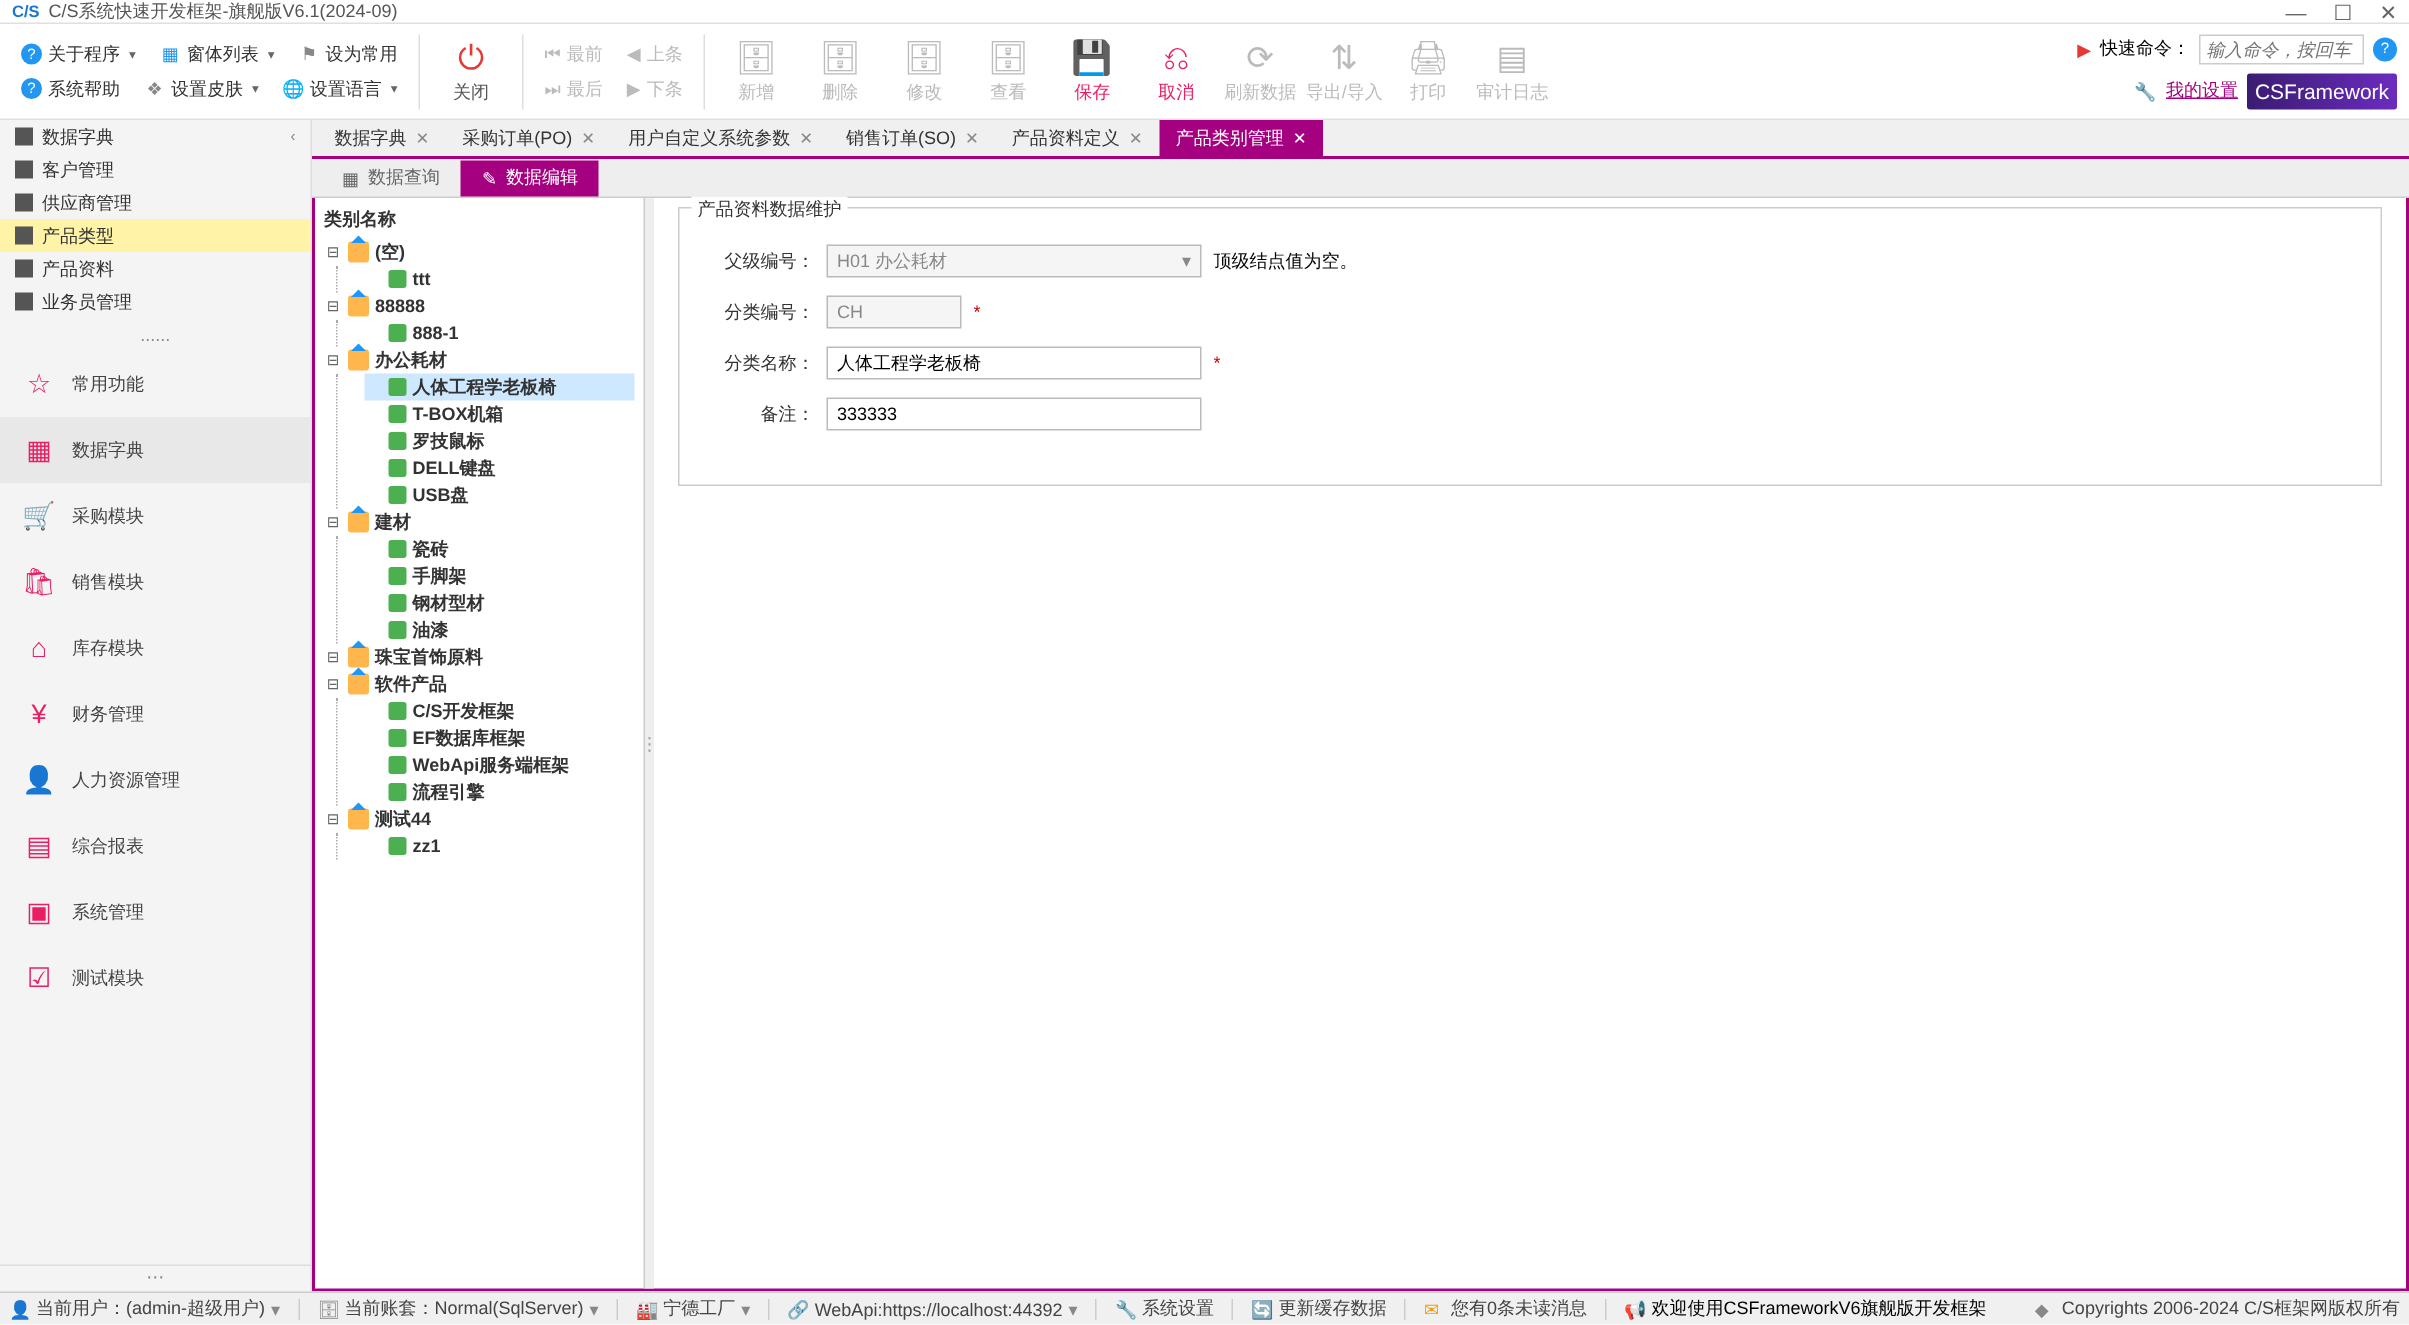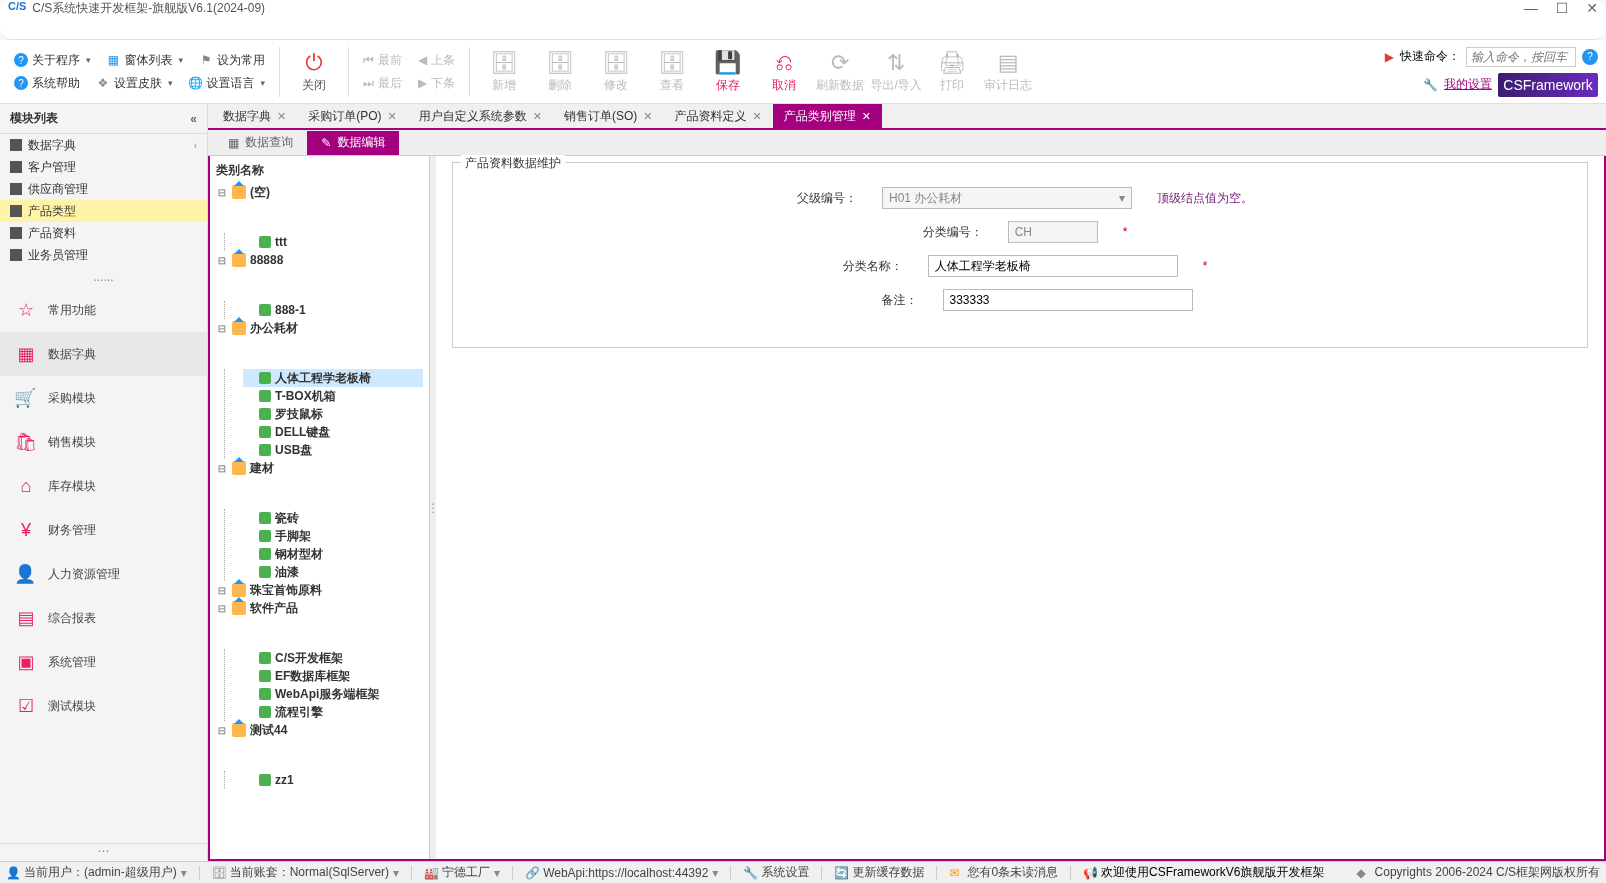--- a/index.html
+++ b/index.html
@@ -1,19 +1,19 @@
 <!DOCTYPE html>
 <html><head>
 <meta charset="utf-8">
 <style>
 * { box-sizing: border-box; margin: 0; padding: 0; font-family: "Microsoft YaHei", Arial, sans-serif; font-size: 12px; }
 body { width: 1606px; height: 883px; background: #f8f8f8; overflow: hidden; display: flex; flex-direction: column; }
 
 
-.title-bar { height: 40px; background: #fff; display: flex; padding: 0 8px; border-bottom: 1px solid #e0e0e0; border-radius: 12px; }
+.title-bar { height: 16px; background: #fff; display: flex; align-items: center; padding: 0 8px; border-bottom: 1px solid #e0e0e0; }
 .title-bar .logo { color: #1976d2; font-weight: bold; margin-right: 6px; font-size: 11px; }
 .title-bar .title { color: #555; flex: 1; }
 .title-bar .win-btns { display: flex; gap: 18px; color: #666; }
 .title-bar .win-btns span { cursor: pointer; font-size: 14px; }
 
 
 .toolbar { background: #fff; display: flex; align-items: center; padding: 4px 8px; gap: 4px; }
 .toolbar-row1 { height: 64px; border-bottom: 1px solid #e0e0e0; }
 .tb-item { display: flex; align-items: center; gap: 4px; padding: 2px 6px; color: #333; cursor: pointer; }
 .tb-item .ic { width: 14px; height: 14px; display: inline-flex; align-items: center; justify-content: center; }
@@ -73,33 +73,33 @@
 .editor { flex:1; display:flex; border:2px solid #a4007f; border-top:none; background:#fff; }
 .tree-pane { width: 220px; border-right:1px solid #ccc; padding: 6px; overflow:auto; }
 .tree-title { font-weight:bold; color:#333; margin-bottom:4px; }
 .tree-node { display:flex; align-items:center; gap:4px; height:18px; cursor:pointer; white-space:nowrap; }
 .tree-node .exp { width:12px; text-align:center; color:#666; font-size:10px; }
 .tree-node .fic { width:14px; height:14px; background:#ffb74d; border-radius:2px; display:inline-block; position:relative; }
 .tree-node .fic.home::before { content:""; position:absolute; top:-4px; left:2px; width:0; height:0; border-left:5px solid transparent; border-right:5px solid transparent; border-bottom:5px solid #2196f3; }
 .tree-node .lic { width:12px; height:12px; background:#4caf50; display:inline-block; border-radius:2px; }
 .tree-node .lbl { color:#333; font-weight: bold; }
 .tree-node.sel { background:#cde8ff; }
-.tree-children { padding-left: 18px; border-left:1px dotted #aaa; margin-left:8px;margin-top:32px; }
+.tree-children { padding-left: 18px; border-left:1px dotted #aaa; margin-left:8px; }
 
 .splitter { width:6px; background:#eee; display:flex; align-items:center; justify-content:center; cursor:col-resize; color:#999; }
 
 .form-pane { flex:1; padding: 6px 16px; }
 .fieldset { border:1px solid #ccc; padding: 24px 20px; position:relative; }
 .fieldset-legend { position:absolute; top:-8px; left:8px; background:#fff; padding:0 4px; color:#333; }
-.form-row { display:flex; align-items:center; margin-bottom: 12px; gap: 25px; justify-content: center; }
+.form-row { display:flex; align-items:center; margin-bottom: 12px; gap: 8px; }
 .form-row .flabel { width: 70px; text-align:right; color:#333; }
 .form-row input, .form-row .combo { height: 22px; border:1px solid #bbb; padding: 0 6px; background:#fff; }
 .form-row .combo { width: 250px; display:flex; align-items:center; justify-content:space-between; background:#f5f5f5; color:#888; }
 .form-row .combo .dd { color:#888; }
-.form-row .hint { color:#701a75; }
+.form-row .hint { color:#000000; }
 .form-row .req { color:#c00; }
 .form-row input.short { width: 90px; background:#f5f5f5; color:#888; }
 .form-row input.med { width: 250px; }
 
 
 .status-bar { height: 22px; background:#f0f0f0; border-top:1px solid #ccc; display:flex; align-items:center; padding: 0 6px; gap: 12px; color:#444; font-size:12px; }
 .status-bar .sitem { display:flex; align-items:center; gap:4px; }
 .status-bar .sep { width:1px; height:14px; background:#ccc; }
 .status-bar .sic { width:14px; height:14px; display:inline-block; }
 .status-bar .welcome { color:#000000; }
@@ -231,24 +231,20 @@
       <span class="c-gray">🔧</span>
       <a href="#" class="settings-link">我的设置</a>
       <div class="csf-badge">CSFramework</div>
     </div>
   </div>
 </div>
 
 <div class="main">
 
   <div class="left-panel">
-    <div class="left-header">
-      <span>模块列表</span>
-      <span class="collapse">«</span>
-    </div>
     <div class="left-list" id="left-small-list">
         <div class="left-list-item">
           <span class="cube"></span>
           <span>数据字典</span>
           <span class="chev">‹</span>
         </div>
         <div class="left-list-item">
           <span class="cube"></span>
           <span>客户管理</span>
         </div>

